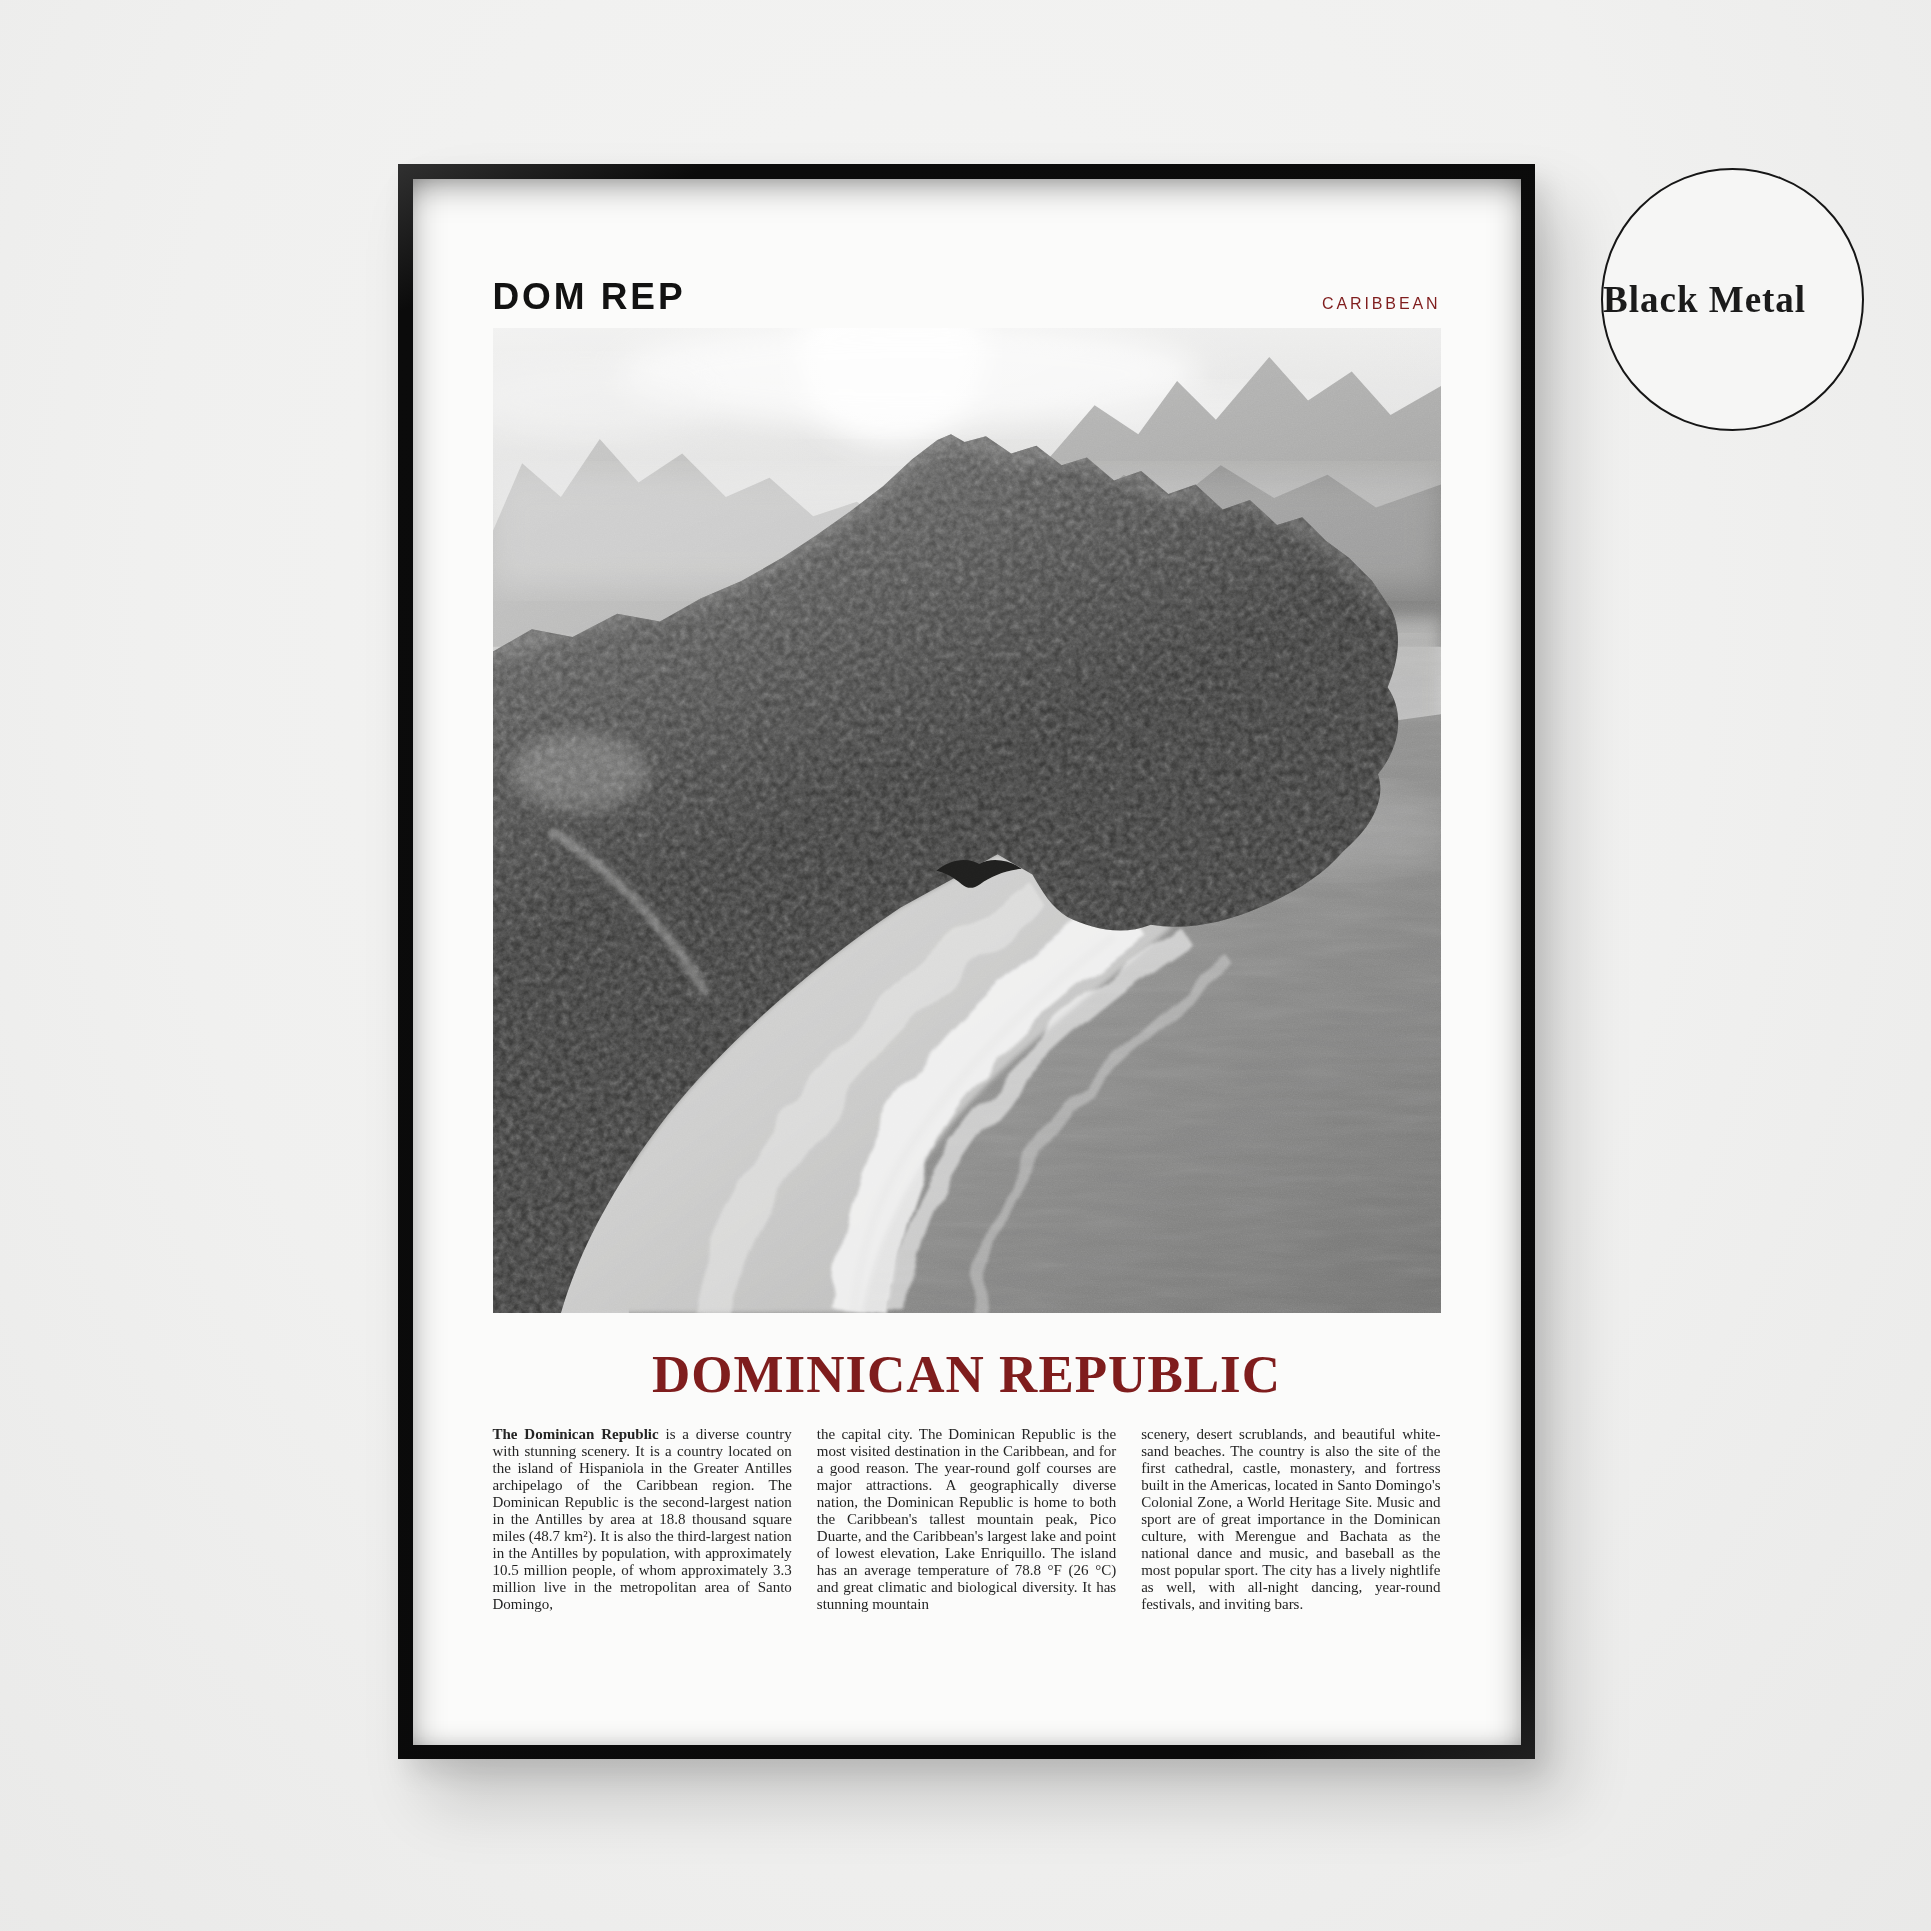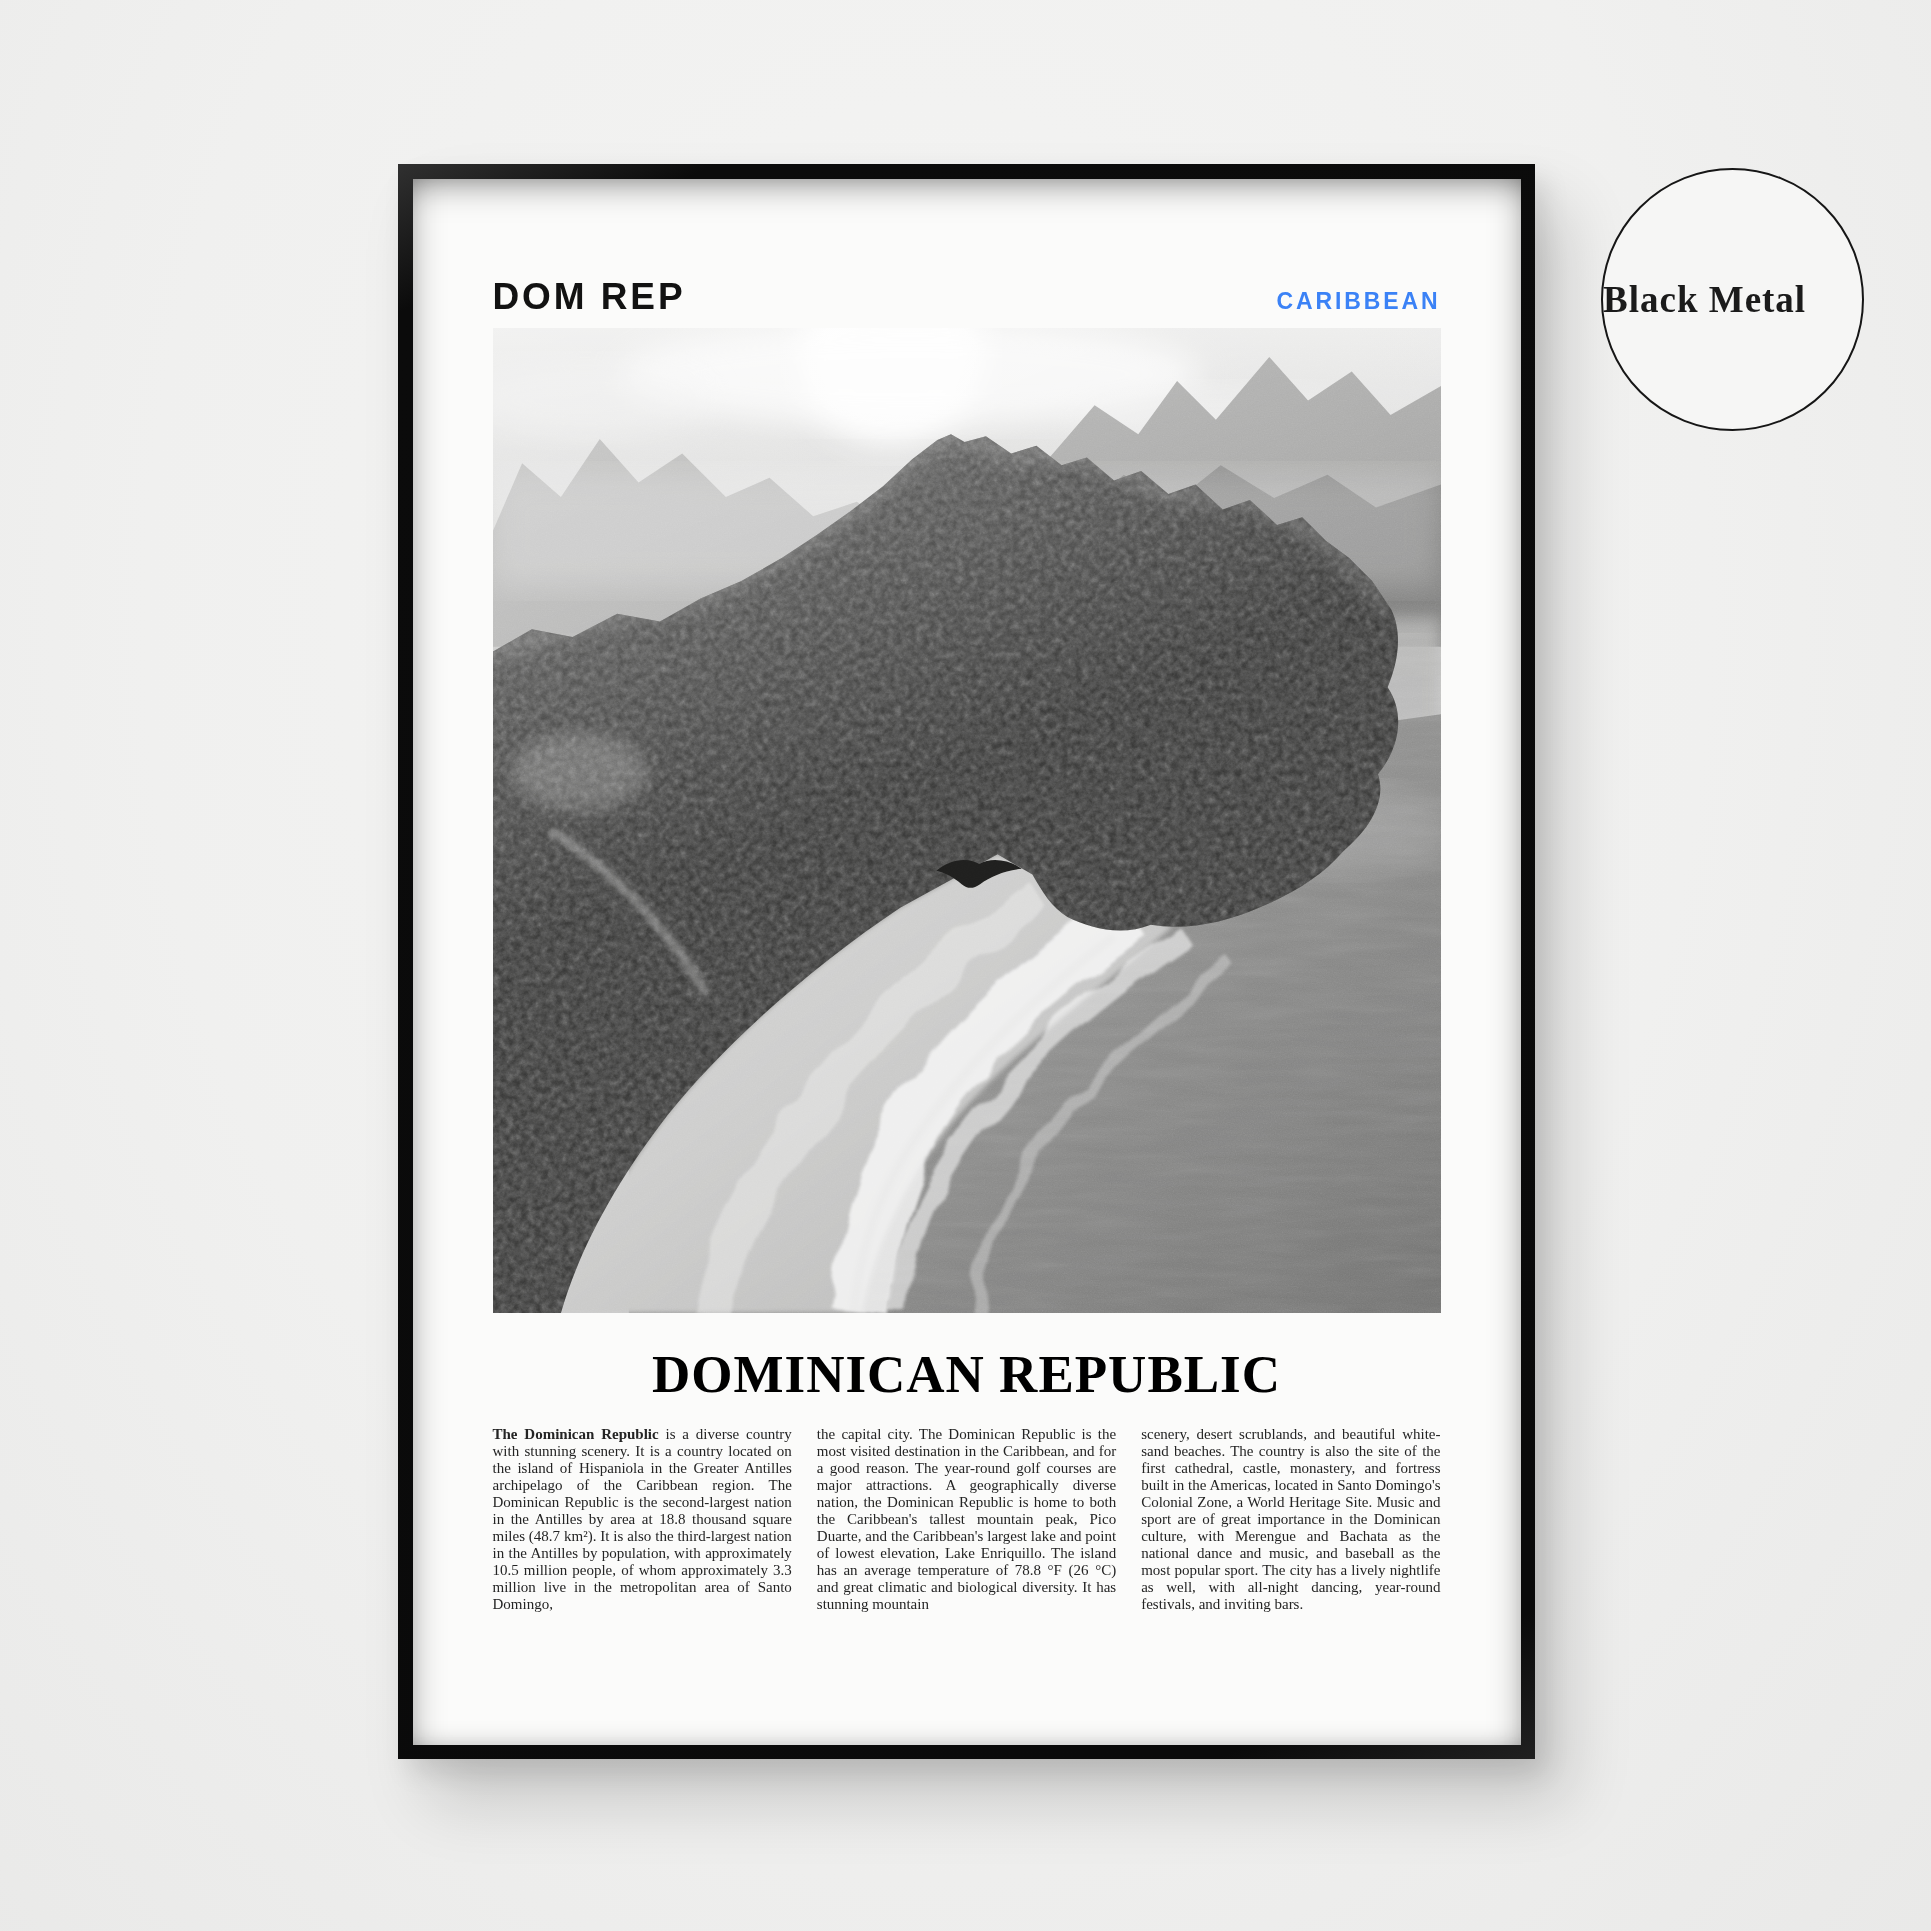--- a/index.html
+++ b/index.html
@@ -18,27 +18,27 @@
     position:relative;width:100%;height:100%;overflow:hidden;
     background:#fbfbfa;box-sizing:border-box;padding:99px 80px 0;
     box-shadow:
       inset 0 27px 35px -25px rgba(0,0,0,.50),
       inset 0 -19.3px 27px -23px rgba(0,0,0,.30),
       inset 27px 0 35px -29px rgba(0,0,0,.32),
       inset -27px 0 35px -29px rgba(0,0,0,.32);
   }
   .poster-header{display:flex;justify-content:space-between;align-items:baseline;line-height:1;margin:0 0 13.5px;}
   .kicker-left{font-size:37px;font-weight:700;letter-spacing:2.9px;color:#121212;}
-  .kicker-right{font-size:23px;font-weight:700;letter-spacing:2.9px;color:#3b82f6;}
+  .kicker-right{font-size:16px;font-weight:400;letter-spacing:2.9px;color:#7f1d1d;}
   .photo{width:100%;height:985px;background:#c9c9c9;overflow:hidden;}
   .photo svg{display:block;width:100%;height:100%;}
   .poster-title{
     margin:35px 0 0;text-align:center;
     font-family:"Liberation Serif",serif;font-weight:700;
-    font-size:53px;line-height:1;letter-spacing:1px;color:#000000;
+    font-size:53px;line-height:1;letter-spacing:1px;color:#7f1d1d;
   }
   .columns{display:flex;gap:25px;margin-top:25px;}
   .columns p{
     flex:1;margin:0;font-family:"Liberation Serif",serif;
     font-size:15px;line-height:17px;text-align:justify;color:#242424;
   }
   .columns p strong{font-weight:700;margin-top:19px;}
   .badge{
     position:absolute;left:1601px;top:168px;width:263px;height:263px;
     box-sizing:border-box;border:2.9px solid #161616;border-radius:50%;

